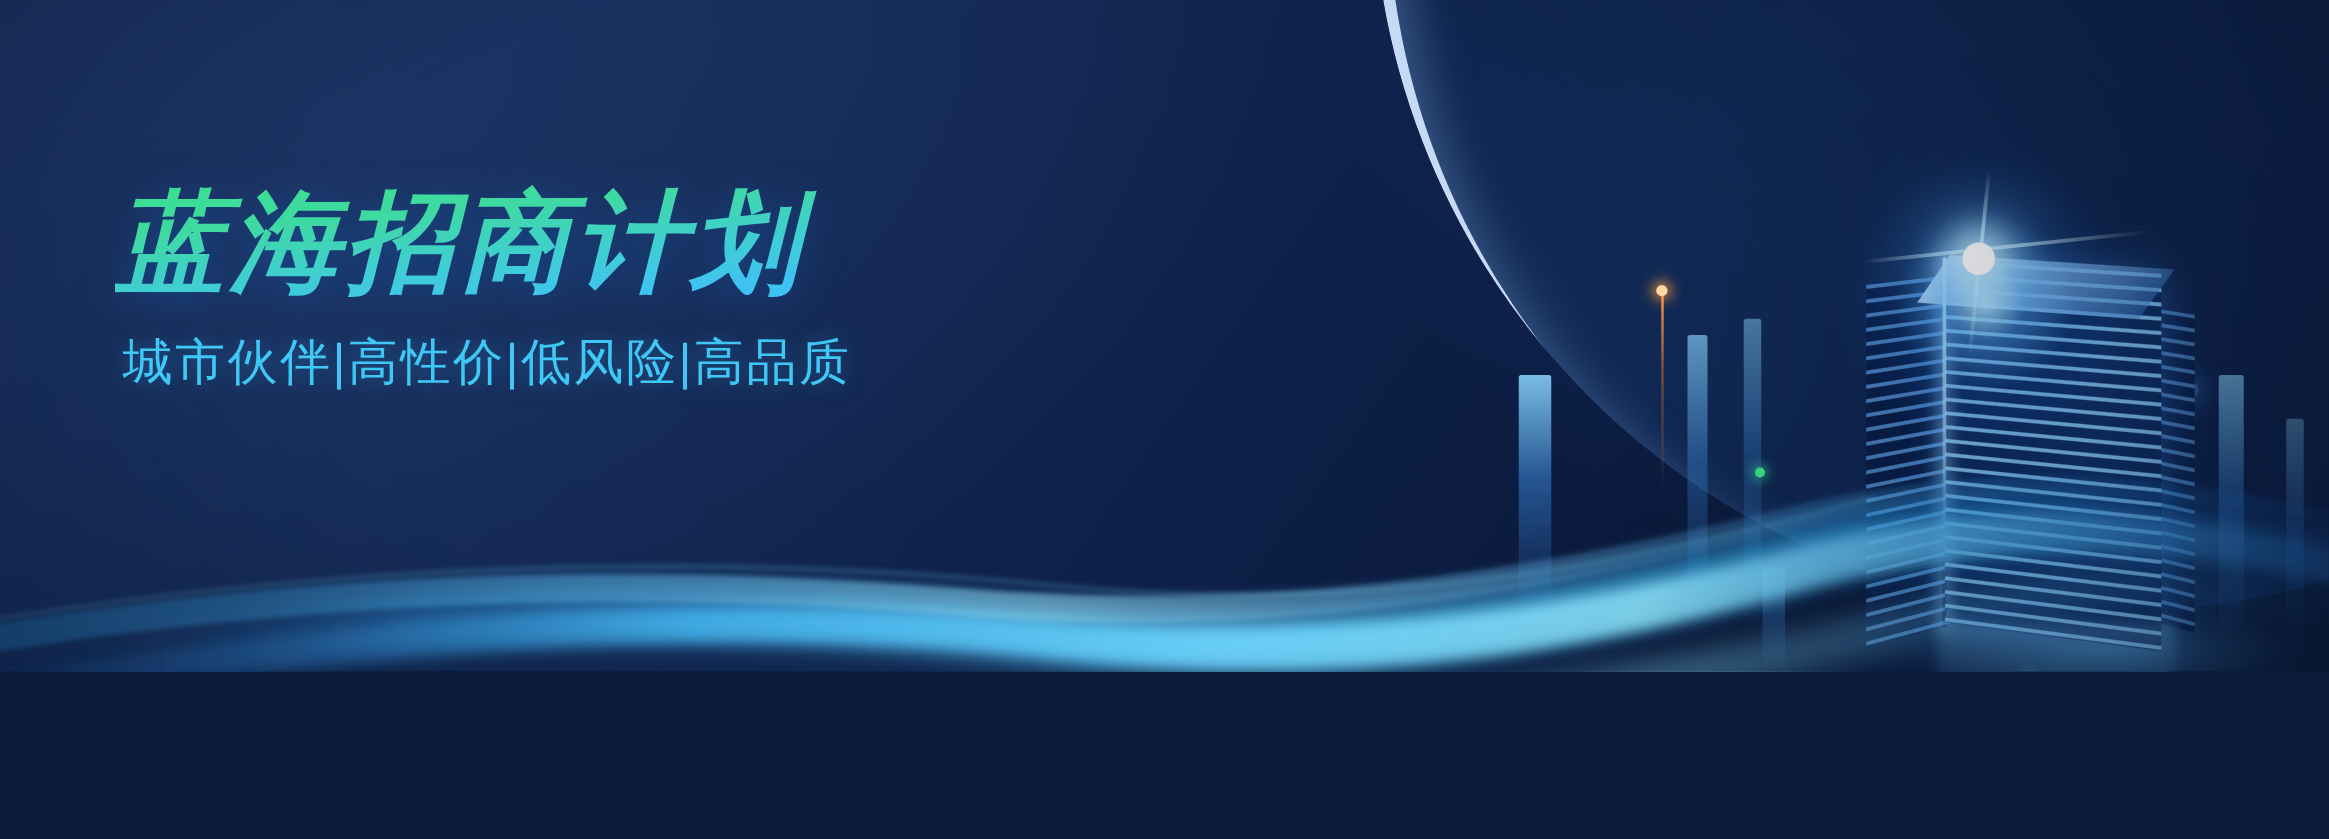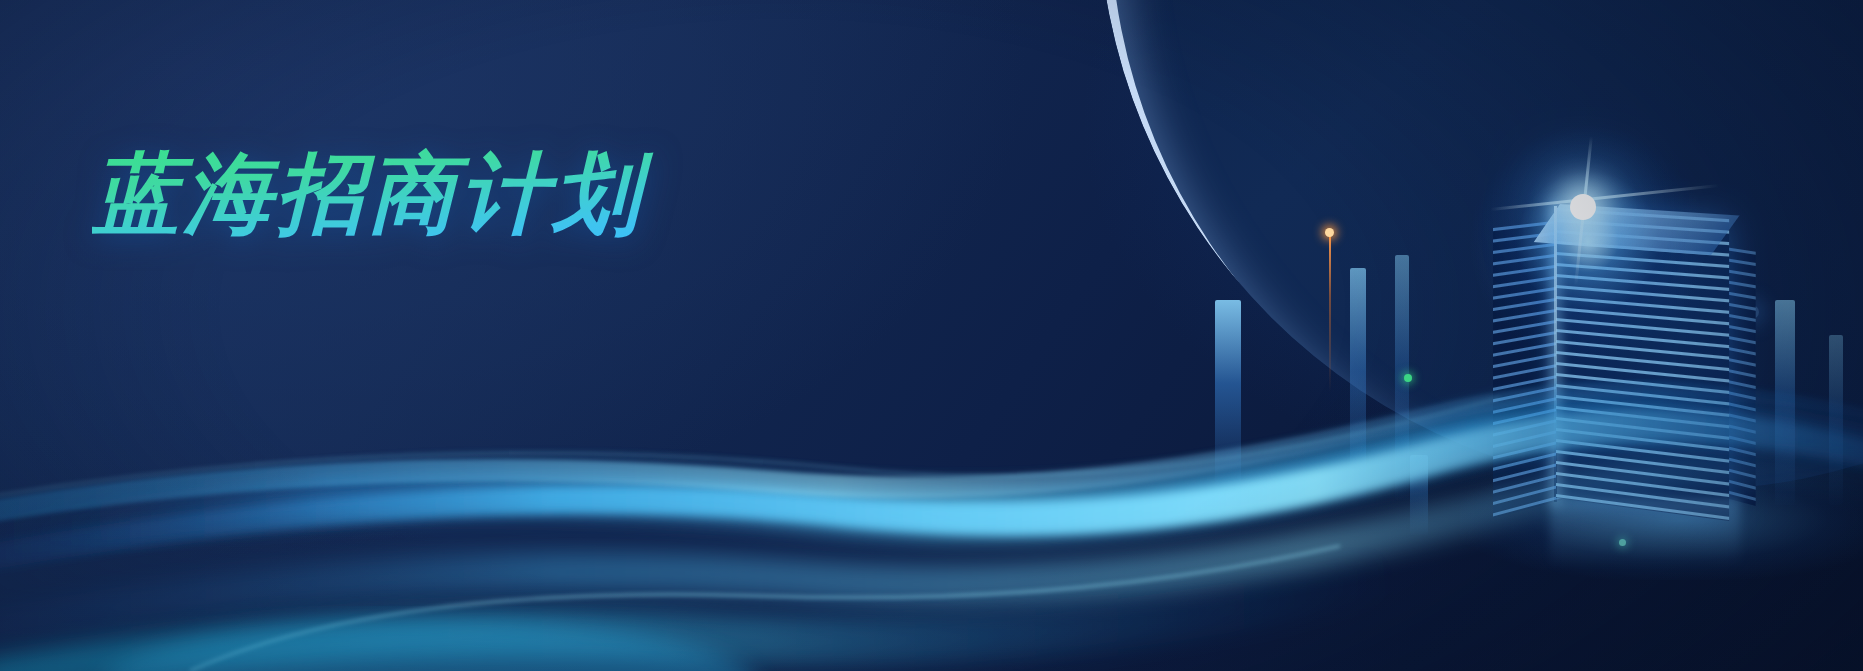--- a/index.html
+++ b/index.html
@@ -4,21 +4,21 @@
 <title>蓝海招商计划</title>
 <style>
   html, body {
     margin: 0;
     padding: 0;
     background: #0b1c3d;
   }
   .banner {
     position: relative;
     width: 1863px;
-    height: 671px;
+    height: 537px;
     overflow: hidden;
     font-family: "Liberation Sans", "DejaVu Sans", sans-serif;
     background:
       radial-gradient(ellipse 900px 620px at 88% 18%, rgba(21,62,128,0.55) 0%, rgba(21,62,128,0) 62%),
       radial-gradient(ellipse 1200px 700px at 10% 10%, #1d3566 0%, rgba(29,53,102,0) 70%),
       linear-gradient(125deg, #16305e 0%, #142a54 28%, #0e2048 55%, #0a1838 80%, #091530 100%);
     isolation: isolate;
   }
 
   
@@ -300,15 +300,16 @@
 
     <path d="M-20,498 C260,452 560,440 840,468 C1100,494 1300,452 1500,398" stroke="#7fdcff" stroke-width="1.6" fill="none" filter="url(#tight)" opacity="0.4"></path>
 
     <ellipse cx="430" cy="690" rx="330" ry="70" fill="#2ec8ff" opacity="0.35" filter="url(#softer)"></ellipse>
   </svg>
 
   <div class="vignette"></div>
 
   <div class="copy">
     <h1 class="headline">蓝海招商计划</h1>
+    <div class="subline">城市伙伴|高性价|低风险|高品质</div>
   </div>
 
 </div>
 
 </body></html>

